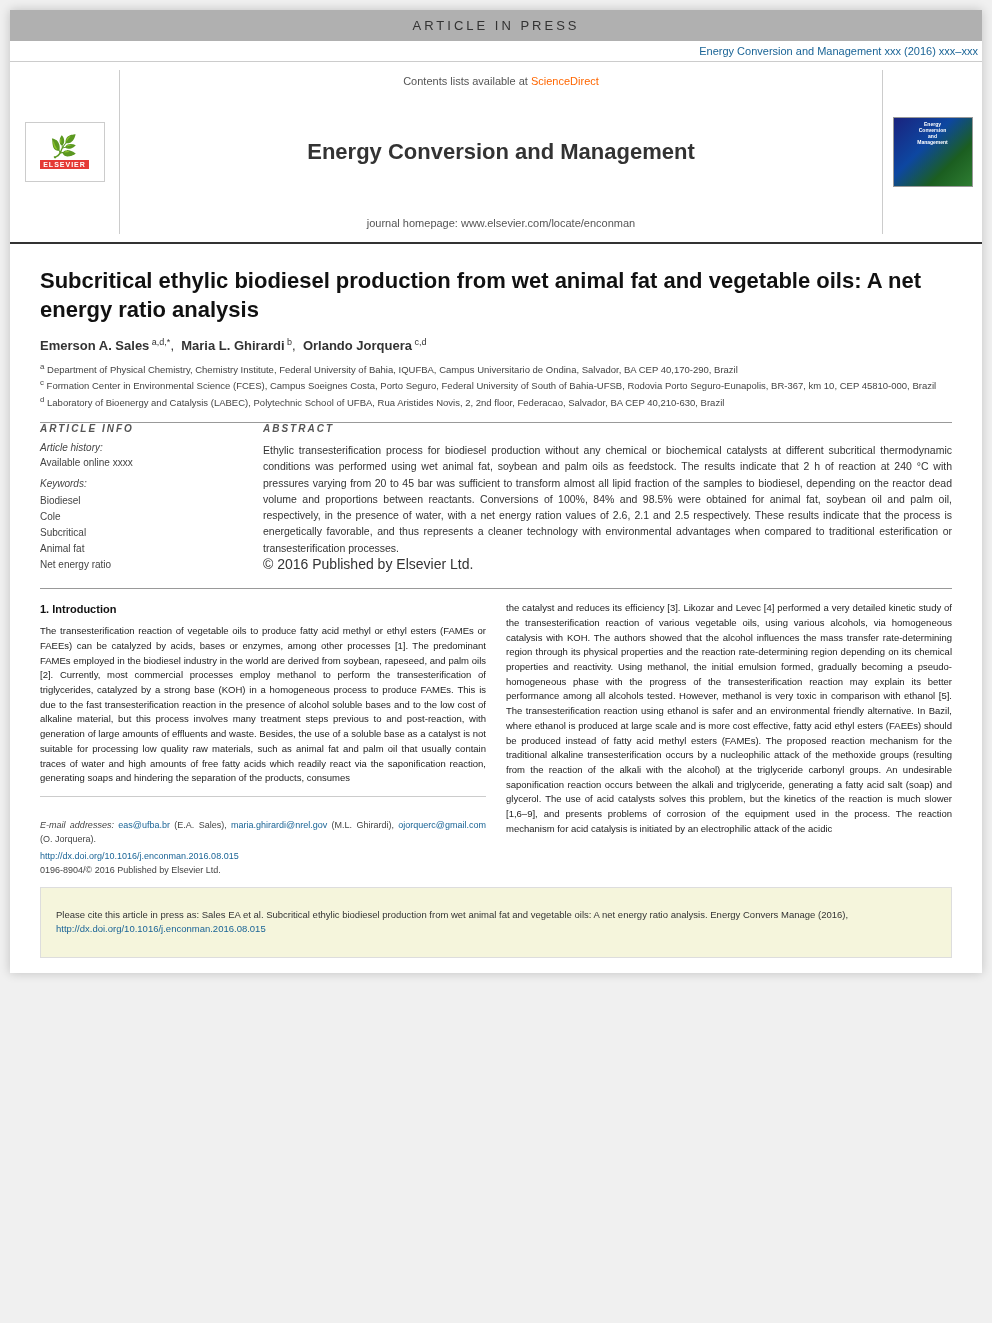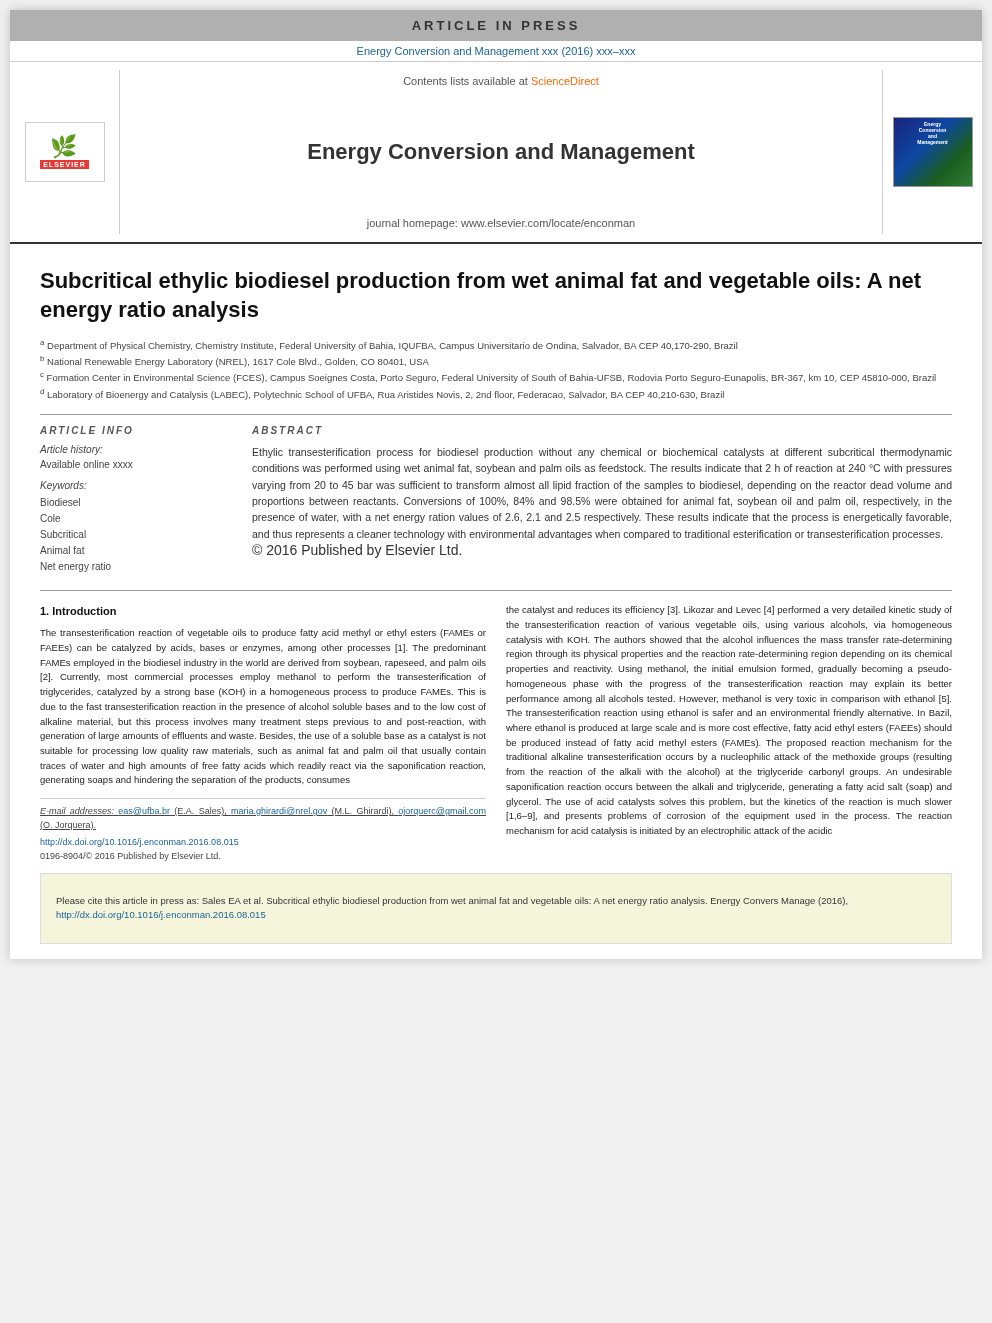--- a/index.html
+++ b/index.html
@@ -17,25 +17,25 @@
     }
     
     .article-in-press-banner {
       background: #b0b0b0;
       text-align: center;
       padding: 8px;
       font-size: 13px;
       font-family: Arial, sans-serif;
       letter-spacing: 3px;
       color: #333;
-      font-weight: bold;
+      font-weight: normal;
     }
     
     .doi-bar {
-      text-align: center;
+      text-align: right;
       padding: 4px;
       font-size: 11px;
       color: #1a6496;
       border-bottom: 1px solid #ccc;
       font-family: Arial, sans-serif;
     }
     
     .journal-header {
       display: flex;
       align-items: stretch;
@@ -175,23 +175,22 @@
       font-size: 9.5px;
       color: #444;
       font-family: Arial, sans-serif;
       line-height: 1.5;
       margin-bottom: 12px;
     }
 
     
     .info-abstract-row {
       display: flex;
-      gap: 12px;
+      gap: 23px;
       border-top: 1px solid #999;
-      padding-top: 10px;
       margin-bottom: 15px;
     }
     .article-info-col {
       width: 200px;
       min-width: 200px;
     }
     .section-label {
       font-size: 10px;
       font-family: Arial, sans-serif;
       letter-spacing: 2px;
@@ -326,24 +325,28 @@
       <div class="journal-cover-img">
         <div class="journal-cover-title">Energy<br>Conversion<br>and<br>Management</div>
       </div>
     </div>
   </div>
 
   <div class="main-content">
 
     <div class="paper-title">Subcritical ethylic biodiesel production from wet animal fat and vegetable oils: A net energy ratio analysis</div>
 
+    <div class="authors">
+      <span class="author-name">Emerson A. Sales</span><span class="author-sup"> a,d,*</span>,&nbsp;
+      <span class="author-name">Maria L. Ghirardi</span><span class="author-sup"> b</span>,&nbsp;
+      <span class="author-name">Orlando Jorquera</span><span class="author-sup"> c,d</span>
+    </div>
 
     <div class="affiliations">
       <div><sup>a</sup> Department of Physical Chemistry, Chemistry Institute, Federal University of Bahia, IQUFBA, Campus Universitario de Ondina, Salvador, BA CEP 40,170-290, Brazil</div>
-      <div><sup>b</sup> National Renewable Energy Laboratory (NREL), 1617 Cole Blvd., Golden, CO 80401, USA</div>
       <div><sup>c</sup> Formation Center in Environmental Science (FCES), Campus Soeignes Costa, Porto Seguro, Federal University of South of Bahia-UFSB, Rodovia Porto Seguro-Eunapolis, BR-367, km 10, CEP 45810-000, Brazil</div>
       <div><sup>d</sup> Laboratory of Bioenergy and Catalysis (LABEC), Polytechnic School of UFBA, Rua Aristides Novis, 2, 2nd floor, Federacao, Salvador, BA CEP 40,210-630, Brazil</div>
     </div>
 
     <div class="info-abstract-row">
 
       <div class="article-info-col">
         <div class="section-label">ARTICLE INFO</div>
         <div class="info-label">Article history:</div>
         <div class="info-value">Available online xxxx</div>
@@ -369,21 +372,21 @@
 
     <div class="body-columns">
 
       <div class="body-col">
         <div class="section-heading">1. Introduction</div>
         <p class="body-para">
           The transesterification reaction of vegetable oils to produce fatty acid methyl or ethyl esters (FAMEs or FAEEs) can be catalyzed by acids, bases or enzymes, among other processes [1]. The predominant FAMEs employed in the biodiesel industry in the world are derived from soybean, rapeseed, and palm oils [2]. Currently, most commercial processes employ methanol to perform the transesterification of triglycerides, catalyzed by a strong base (KOH) in a homogeneous process to produce FAMEs. This is due to the fast transesterification reaction in the presence of alcohol soluble bases and to the low cost of alkaline material, but this process involves many treatment steps previous to and post-reaction, with generation of large amounts of effluents and waste. Besides, the use of a soluble base as a catalyst is not suitable for processing low quality raw materials, such as animal fat and palm oil that usually contain traces of water and high amounts of free fatty acids which readily react via the saponification reaction, generating soaps and hindering the separation of the products, consumes
         </p>
 
         <div class="footnote-section">
-          <div style="margin-top:0;text-decoration:underline;">
+          <div style="margin-top:16px;">
             <em>E-mail addresses:</em>
             <a class="blue-link" href="#">eas@ufba.br</a> (E.A. Sales),
             <a class="blue-link" href="#">maria.ghirardi@nrel.gov</a>
             (M.L. Ghirardi), <a class="blue-link" href="#">ojorquerc@gmail.com</a> (O. Jorquera).
           </div>
           <div style="margin-top:4px;">
             <a class="blue-link" href="#">http://dx.doi.org/10.1016/j.enconman.2016.08.015</a>
           </div>
           <div>0196-8904/© 2016 Published by Elsevier Ltd.</div>
         </div>

